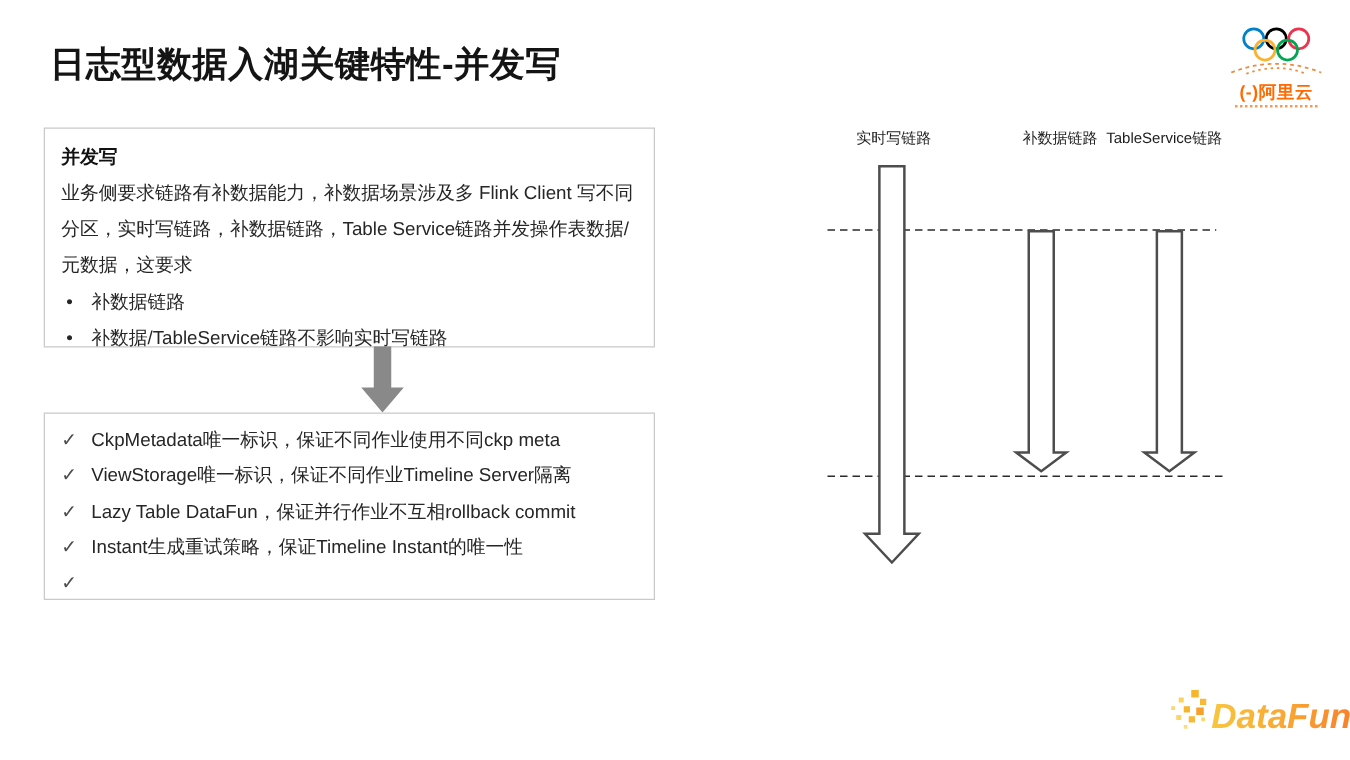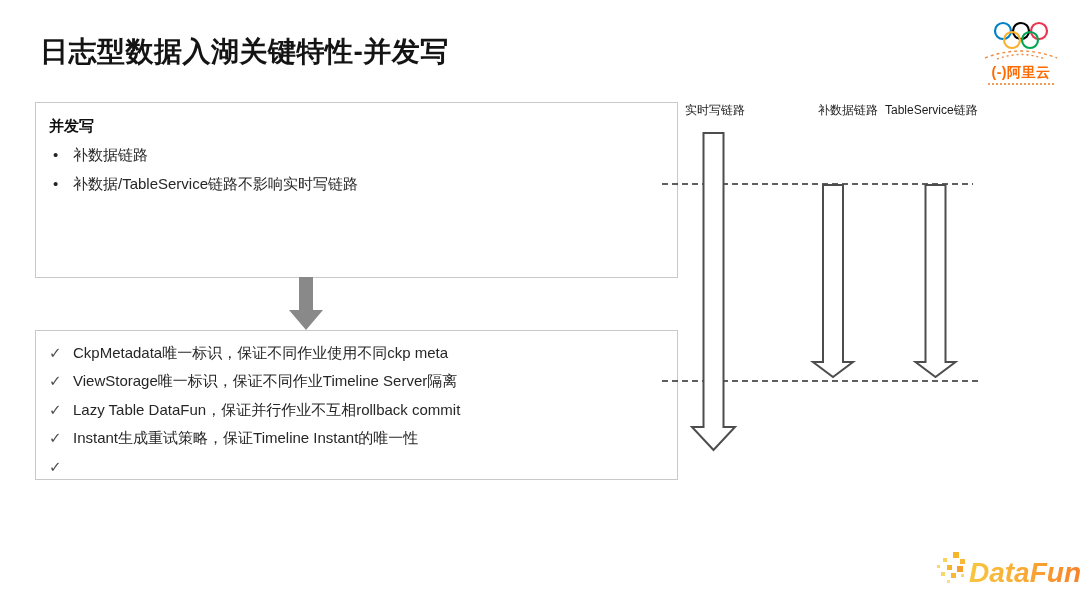--- a/index.html
+++ b/index.html
@@ -9,21 +9,21 @@
     width: 1080px; height: 608px; position: relative; overflow: hidden;
   }
   .slide { position: absolute; inset: 0; background: #ffffff; }
 
   .slide-title {
     position: absolute; left: 40px; top: 33px;
     font-size: 28px; font-weight: 700; color: #141414; letter-spacing: 0.5px;
   }
 
   .textbox {
-    position: absolute; left: 35px; width: 643px;
+    position: absolute; left: 35px; width: 489px;
     border: 1px solid #c9c9c9; background: #ffffff;
     padding: 8px 13px; font-size: 15px; color: #262626;
   }
   .box-requirements { top: 102px; height: 176px; }
   .box-solutions   { top: 330px; height: 150px; }
 
   .box-heading { font-weight: 700; color: #111111; line-height: 29px; }
   .box-body { line-height: 29px; }
   .bullet-row { display: flex; line-height: 29px; }
   .bullet-marker { width: 24px; flex: 0 0 24px; text-align: left; padding-left: 4px; color: #262626; }
@@ -50,20 +50,21 @@
 </style>
 </head>
 <body>
 
 <div class="slide">
 
   <div class="slide-title">日志型数据入湖关键特性-并发写</div>
 
   <div class="textbox box-requirements">
     <div class="box-heading">并发写</div>
+    <div class="box-body">业务侧要求链路有补数据能力，补数据场景涉及多 Flink Client 写不同分区，实时写链路，补数据链路，Table Service链路并发操作表数据/元数据，这要求</div>
     <div class="bullet-row">
       <span class="bullet-marker">•</span>
       <span>补数据链路</span>
     </div>
     <div class="bullet-row">
       <span class="bullet-marker">•</span>
       <span>补数据/TableService链路不影响实时写链路</span>
     </div>
   </div>
 

